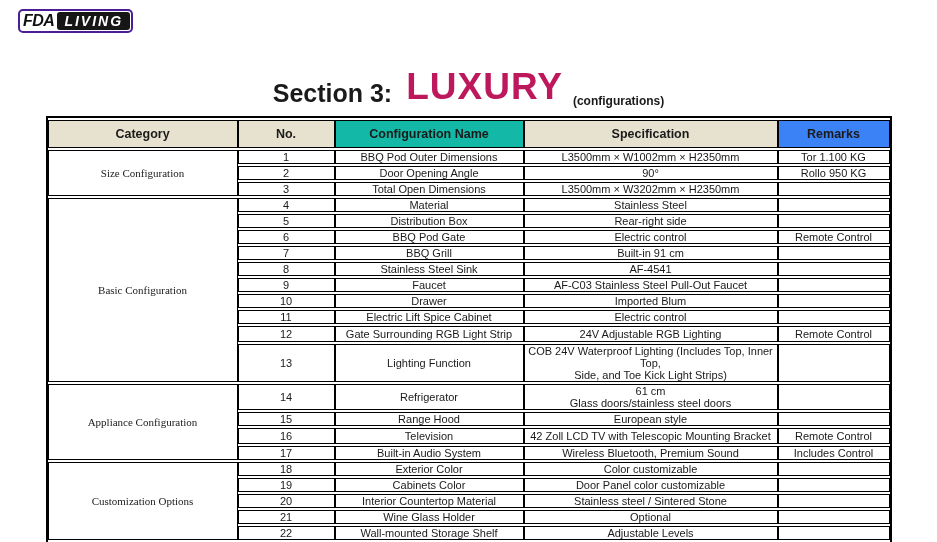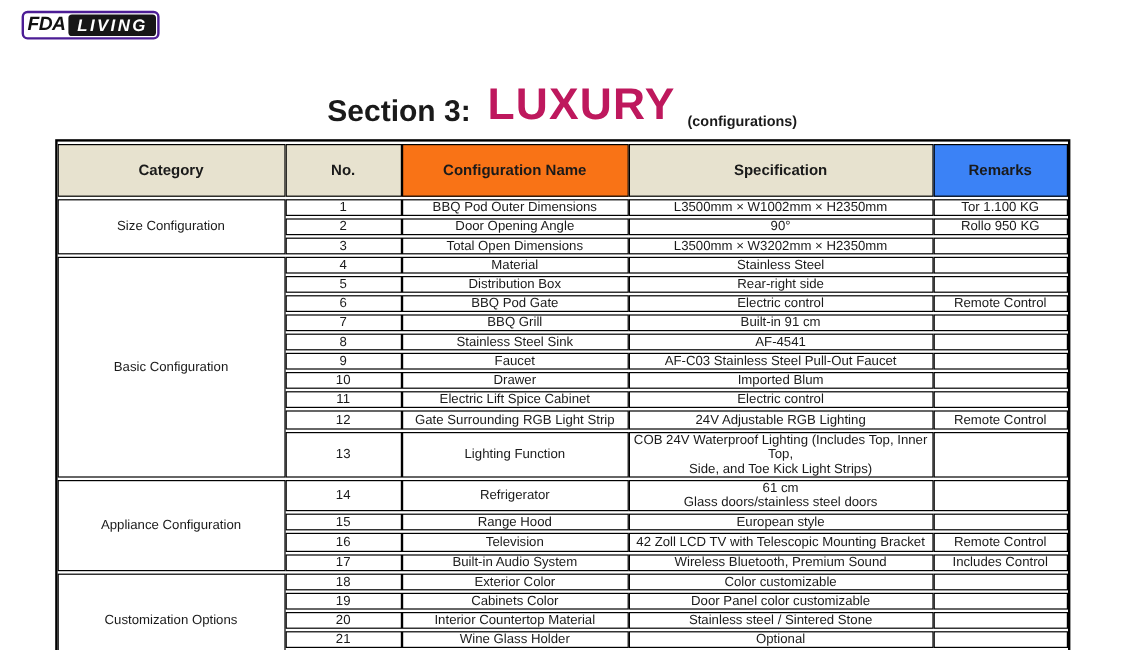--- a/index.html
+++ b/index.html
@@ -64,37 +64,37 @@
     width: 842px;
     margin: 8px auto 0 auto;
     border: 2px solid #000;
     border-collapse: separate;
     border-spacing: 0 2px;
     font-size: 11px;
     table-layout: fixed;
   }
   .config th {
     border: 1px solid #000;
-    height: 44px;
+    height: 28px;
     font-size: 12.5px;
     font-weight: bold;
     text-align: center;
     vertical-align: middle;
   }
   .config td {
     border: 1px solid #000;
     text-align: center;
     vertical-align: middle;
     padding: 0 3px;
     line-height: 12px;
     overflow: hidden;
   }
   .config tr.normal td { height: 11px; }
   .config tr.tall td   { height: 16px; }
-  .config td.cat  { font-size: 11px; }
+  .config td.cat  { font-size: 11px; font-family: Liberation Serif, serif; }
   .config td.spec { white-space: pre-line; }
 </style>
 </head>
 <body>
 
 <div class="logo">
   <span class="logo-fda">FDA</span>
   <span class="logo-living">LIVING</span>
 </div>
 
@@ -109,21 +109,21 @@
     <col style="width:190px">
       <col style="width:97px">
       <col style="width:189px">
       <col style="width:254px">
       <col style="width:112px">
   </colgroup>
   <thead>
     <tr>
       <th style="background: rgb(231, 226, 207);">Category</th>
       <th style="background: rgb(231, 226, 207);">No.</th>
-      <th style="background: #f97316;">Configuration Name</th>
+      <th style="background: #14b8a6;">Configuration Name</th>
       <th style="background: rgb(231, 226, 207);">Specification</th>
       <th style="background: #3b82f6;">Remarks</th>
     </tr>
   </thead>
   <tbody>
       <tr class="normal">
         <td rowspan="3" class="cat">Size Configuration</td>
         <td class="no">1</td>
         <td class="name">BBQ Pod Outer Dimensions</td>
         <td class="spec">L3500mm × W1002mm × H2350mm</td>

